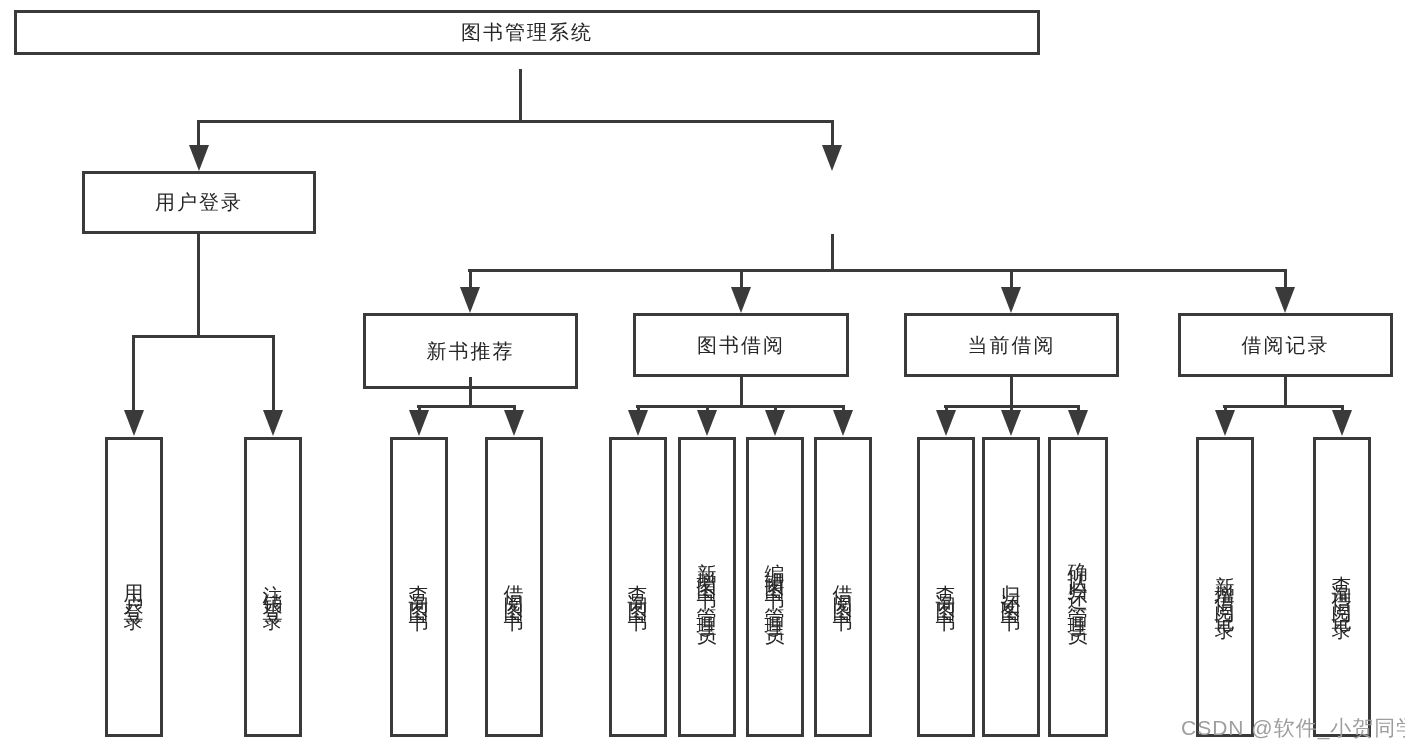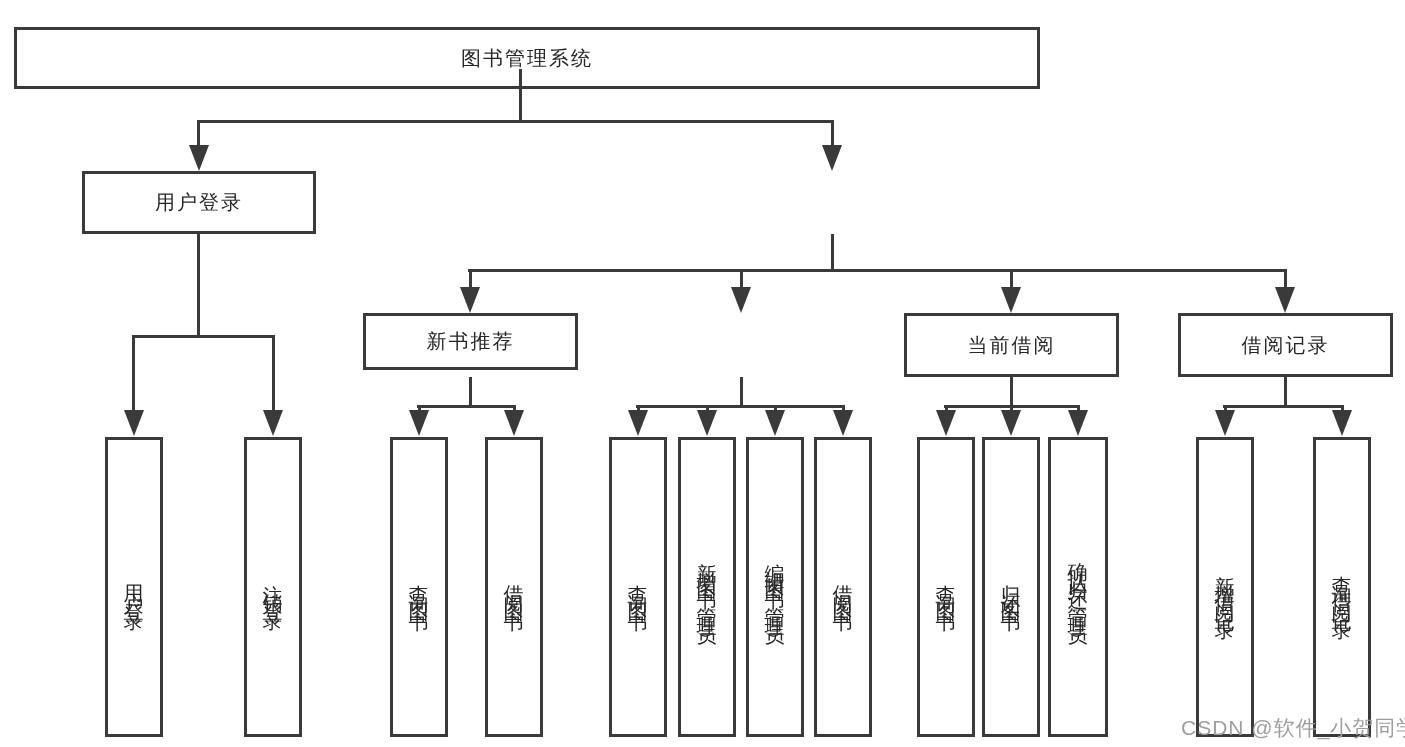--- a/index.html
+++ b/index.html
@@ -31,21 +31,21 @@
   .watermark{
     position:absolute;left:1181px;top:714px;z-index:6;
     font-size:21px;color:var(--wm);white-space:nowrap;letter-spacing:1px;
   }
 </style>
 </head>
 <body>
 
 <div class="canvas">
 
-  <div class="box h" style="left:14px;top:27px;width:1026px;height:62px">
+  <div class="box h" style="left:14px;top:10px;width:1026px;height:45px">
     <span class="lbl">图书管理系统</span>
   </div>
 
   <div class="line" style="left:519px;top:69px;width:3px;height:54px"></div>
   <div class="line" style="left:197px;top:120px;width:637px;height:3px"></div>
   <div class="line" style="left:197px;top:120px;width:3px;height:28px"></div>
   <div class="arrow" style="left:189px;top:145px"></div>
   <div class="line" style="left:831px;top:120px;width:3px;height:28px"></div>
   <div class="arrow" style="left:822px;top:145px"></div>
 
@@ -64,22 +64,25 @@
   <div class="line" style="left:468px;top:269px;width:819px;height:3px"></div>
   <div class="line" style="left:469px;top:269px;width:3px;height:20px"></div>
   <div class="arrow" style="left:460px;top:287px"></div>
   <div class="line" style="left:740px;top:269px;width:3px;height:20px"></div>
   <div class="arrow" style="left:731px;top:287px"></div>
   <div class="line" style="left:1010px;top:269px;width:3px;height:20px"></div>
   <div class="arrow" style="left:1001px;top:287px"></div>
   <div class="line" style="left:1284px;top:269px;width:3px;height:20px"></div>
   <div class="arrow" style="left:1275px;top:287px"></div>
 
-  <div class="box h" style="left:363px;top:313px;width:215px;height:57px">
+  <div class="box h" style="left:363px;top:313px;width:215px;height:76px">
     <span class="lbl">新书推荐</span>
+  </div>
+  <div class="box h" style="left:633px;top:313px;width:216px;height:64px">
+    <span class="lbl">图书借阅</span>
   </div>
   <div class="box h" style="left:1178px;top:313px;width:215px;height:64px">
     <span class="lbl">借阅记录</span>
   </div>
   <div class="box h" style="left:904px;top:313px;width:215px;height:64px">
     <span class="lbl">当前借阅</span>
   </div>
 
   <div class="line" style="left:469px;top:377px;width:3px;height:31px"></div>
   <div class="line" style="left:417px;top:405px;width:99px;height:3px"></div>

